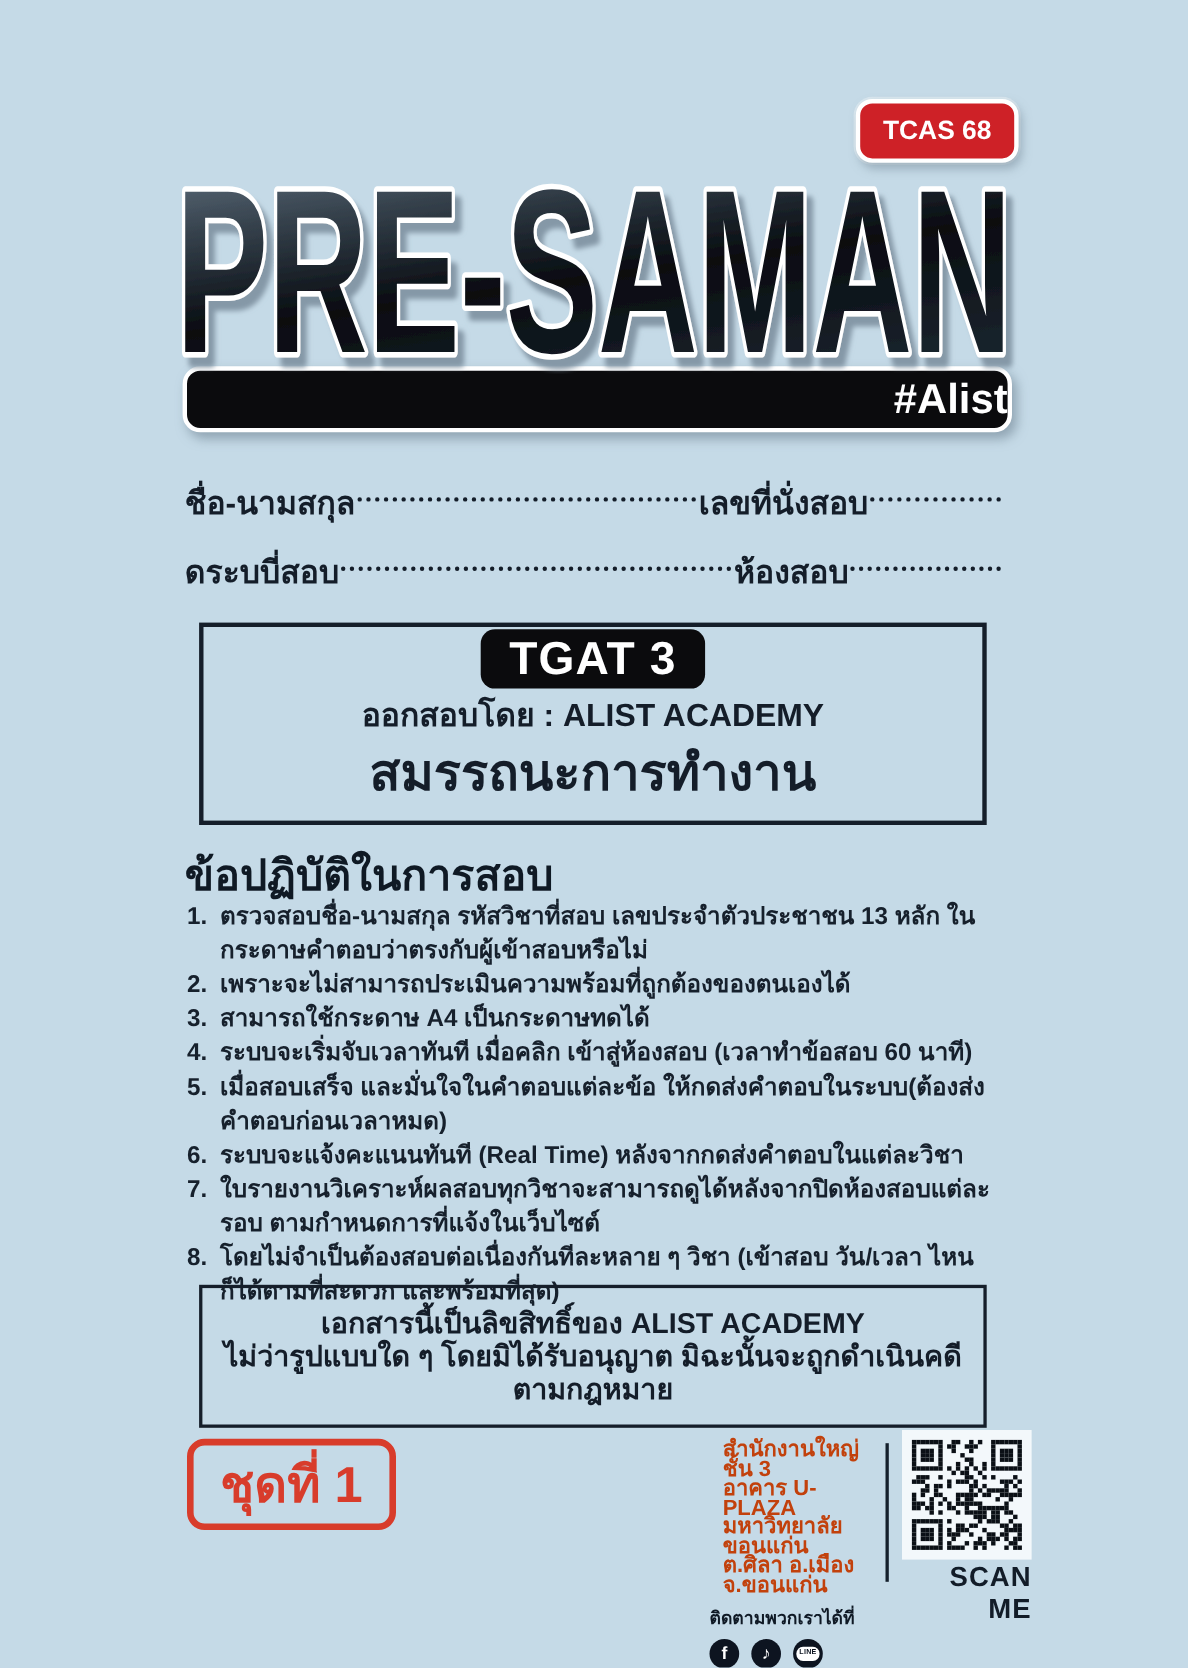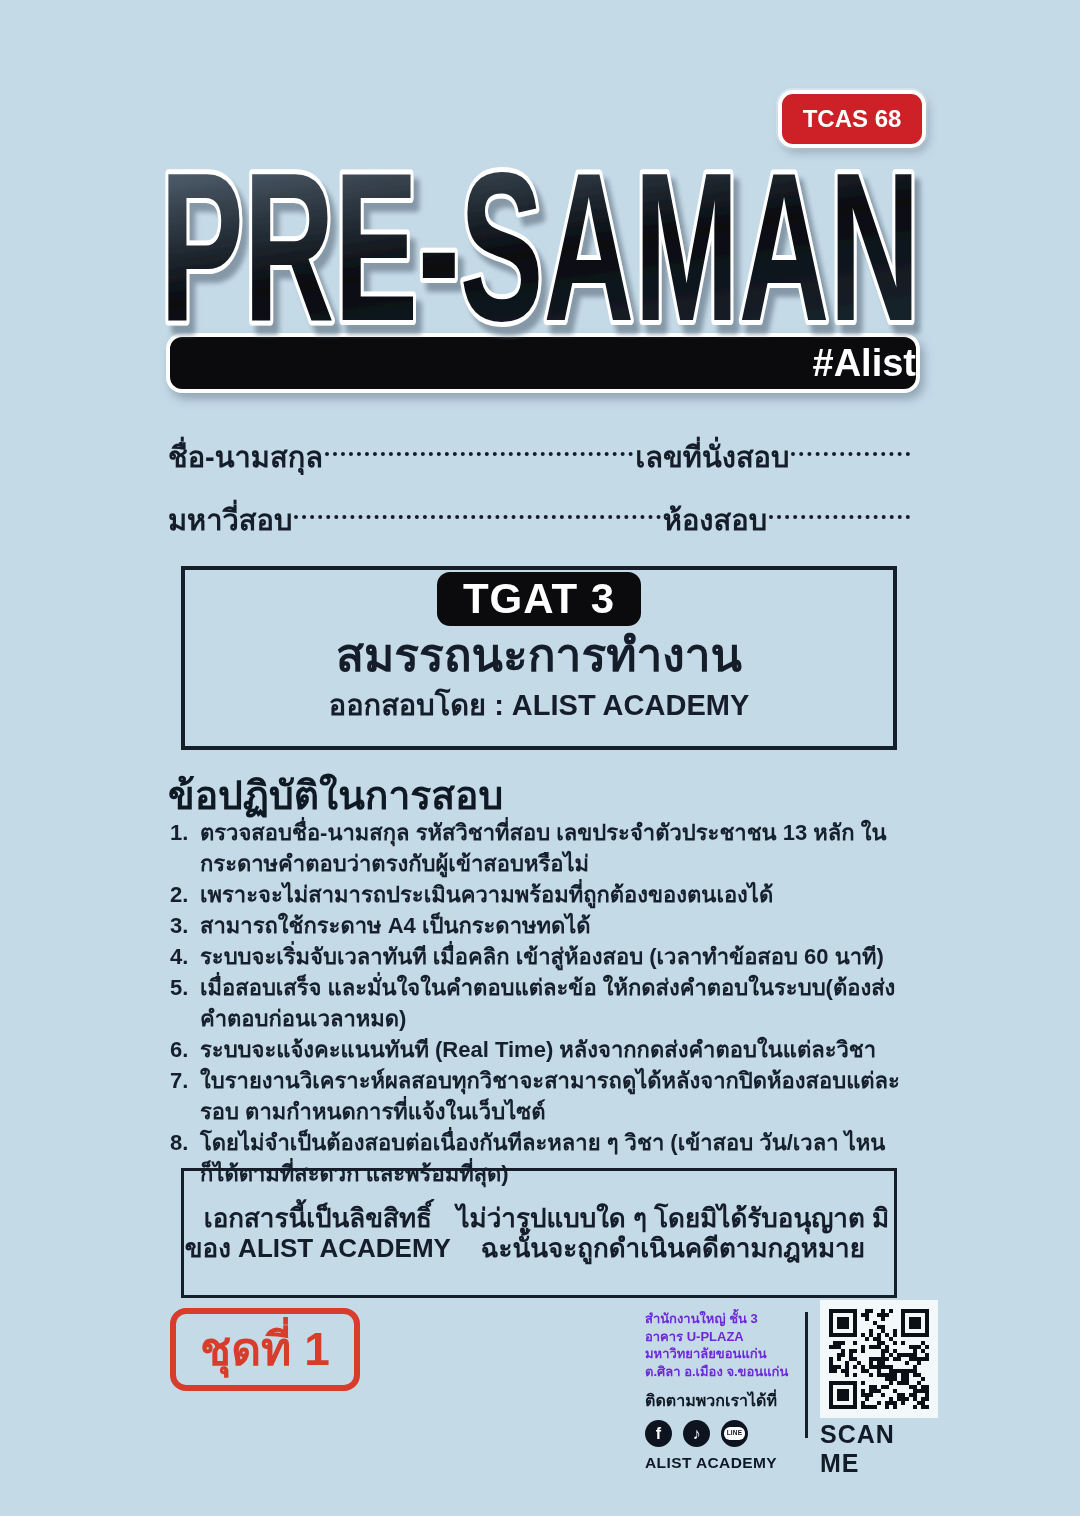--- a/index.html
+++ b/index.html
@@ -66,48 +66,48 @@
   }
   #instr-list{position:absolute;left:170px;top:817px;width:752px;}
   .item{display:flex;font-size:22px;font-weight:600;line-height:31px;color:#16202c;}
   .item .num{flex:0 0 30px;}
   .item .txt{flex:1;}
 
   
   #copy-box{
     position:absolute;left:181px;top:1168px;width:716px;height:130px;
     border:3.5px solid #151e2a;box-sizing:border-box;
-    display:flex;flex-direction:row;align-items:center;justify-content:center;
+    display:flex;flex-direction:column;align-items:center;justify-content:center;
     text-align:center;font-size:26px;font-weight:600;color:#141d29;line-height:30px;
   }
   #copy-box .brand{font-weight:800;}
 
   
   #set-badge{
     position:absolute;left:170px;top:1308px;
     border:6px solid #d83c2b;border-radius:16px;color:#d83c2b;
     font-size:46px;font-weight:800;padding:10px 24px;line-height:1.1;
     background:transparent;
   }
   #addr-block{position:absolute;left:645px;top:1310px;width:158px;}
-  .addr-line{font-size:13px;font-weight:700;line-height:17.5px;color:#6d28d9;}
+  .addr-line{font-size:20px;font-weight:700;line-height:17.5px;color:#c2410c;margin-left:12px;}
   #follow-heading{font-size:16px;font-weight:800;margin-top:8px;color:#0f1925;}
   #social-row{display:flex;gap:11px;margin-top:7px;align-items:center;}
   .social-circle{
     width:27px;height:27px;border-radius:50%;background:#0d1420;color:#fff;
     display:flex;align-items:center;justify-content:center;
     font-size:16px;font-weight:800;line-height:1;
   }
   .line-bubble{
     background:#fff;color:#0d1420;font-size:6.5px;font-weight:800;
     border-radius:6px;padding:3px 3px;letter-spacing:.2px;
   }
   #footer-brand{font-size:15.5px;font-weight:800;margin-top:7px;letter-spacing:.4px;color:#0f1925;}
   #divider{position:absolute;left:805px;top:1312px;width:3px;height:126px;background:#15202c;}
-  #qr-block{position:absolute;left:820px;top:1300px;width:118px;text-align:left;}
+  #qr-block{position:absolute;left:820px;top:1300px;width:118px;text-align:right;}
   #qr-svg{display:block;}
   #qr-caption{font-size:25px;font-weight:800;letter-spacing:1px;margin-top:2px;color:#121c28;}
 </style>
 </head>
 <body>
 
 <div id="page">
 
   <div id="tcas-badge">
     <span>TCAS 68</span>
@@ -134,32 +134,32 @@
     <span>#Alist</span>
   </div>
 
   <div class="form-row" id="form-row-1">
     <span>ชื่อ-นามสกุล</span>
     <span class="dots dots-long"></span>
     <span>เลขที่นั่งสอบ</span>
     <span class="dots dots-short"></span>
   </div>
   <div class="form-row" id="form-row-2">
-    <span>มหาวี่สอบ</span>
+    <span>ดระบบี่สอบ</span>
     <span class="dots dots-long"></span>
     <span>ห้องสอบ</span>
     <span class="dots dots-short"></span>
   </div>
 
   <div id="tgat-box">
     <div id="tgat-badge">
       <span>TGAT 3</span>
     </div>
+    <div id="tgat-issuer">ออกสอบโดย  : ALIST ACADEMY</div>
     <div id="tgat-subject">สมรรถนะการทำงาน</div>
-    <div id="tgat-issuer">ออกสอบโดย  : ALIST ACADEMY</div>
   </div>
 
   <div id="instr-heading">ข้อปฏิบัติในการสอบ</div>
   <div id="instr-list">
     <div class="item">
       <span class="num">1.</span>
       <span class="txt"><span>ตรวจสอบชื่อ-นามสกุล รหัสวิชาที่สอบ เลขประจำตัวประชาชน 13 หลัก ในกระดาษคำตอบว่าตรงกับผู้เข้าสอบหรือไม่</span></span>
     </div>
     <div class="item">
       <span class="num">2.</span>

